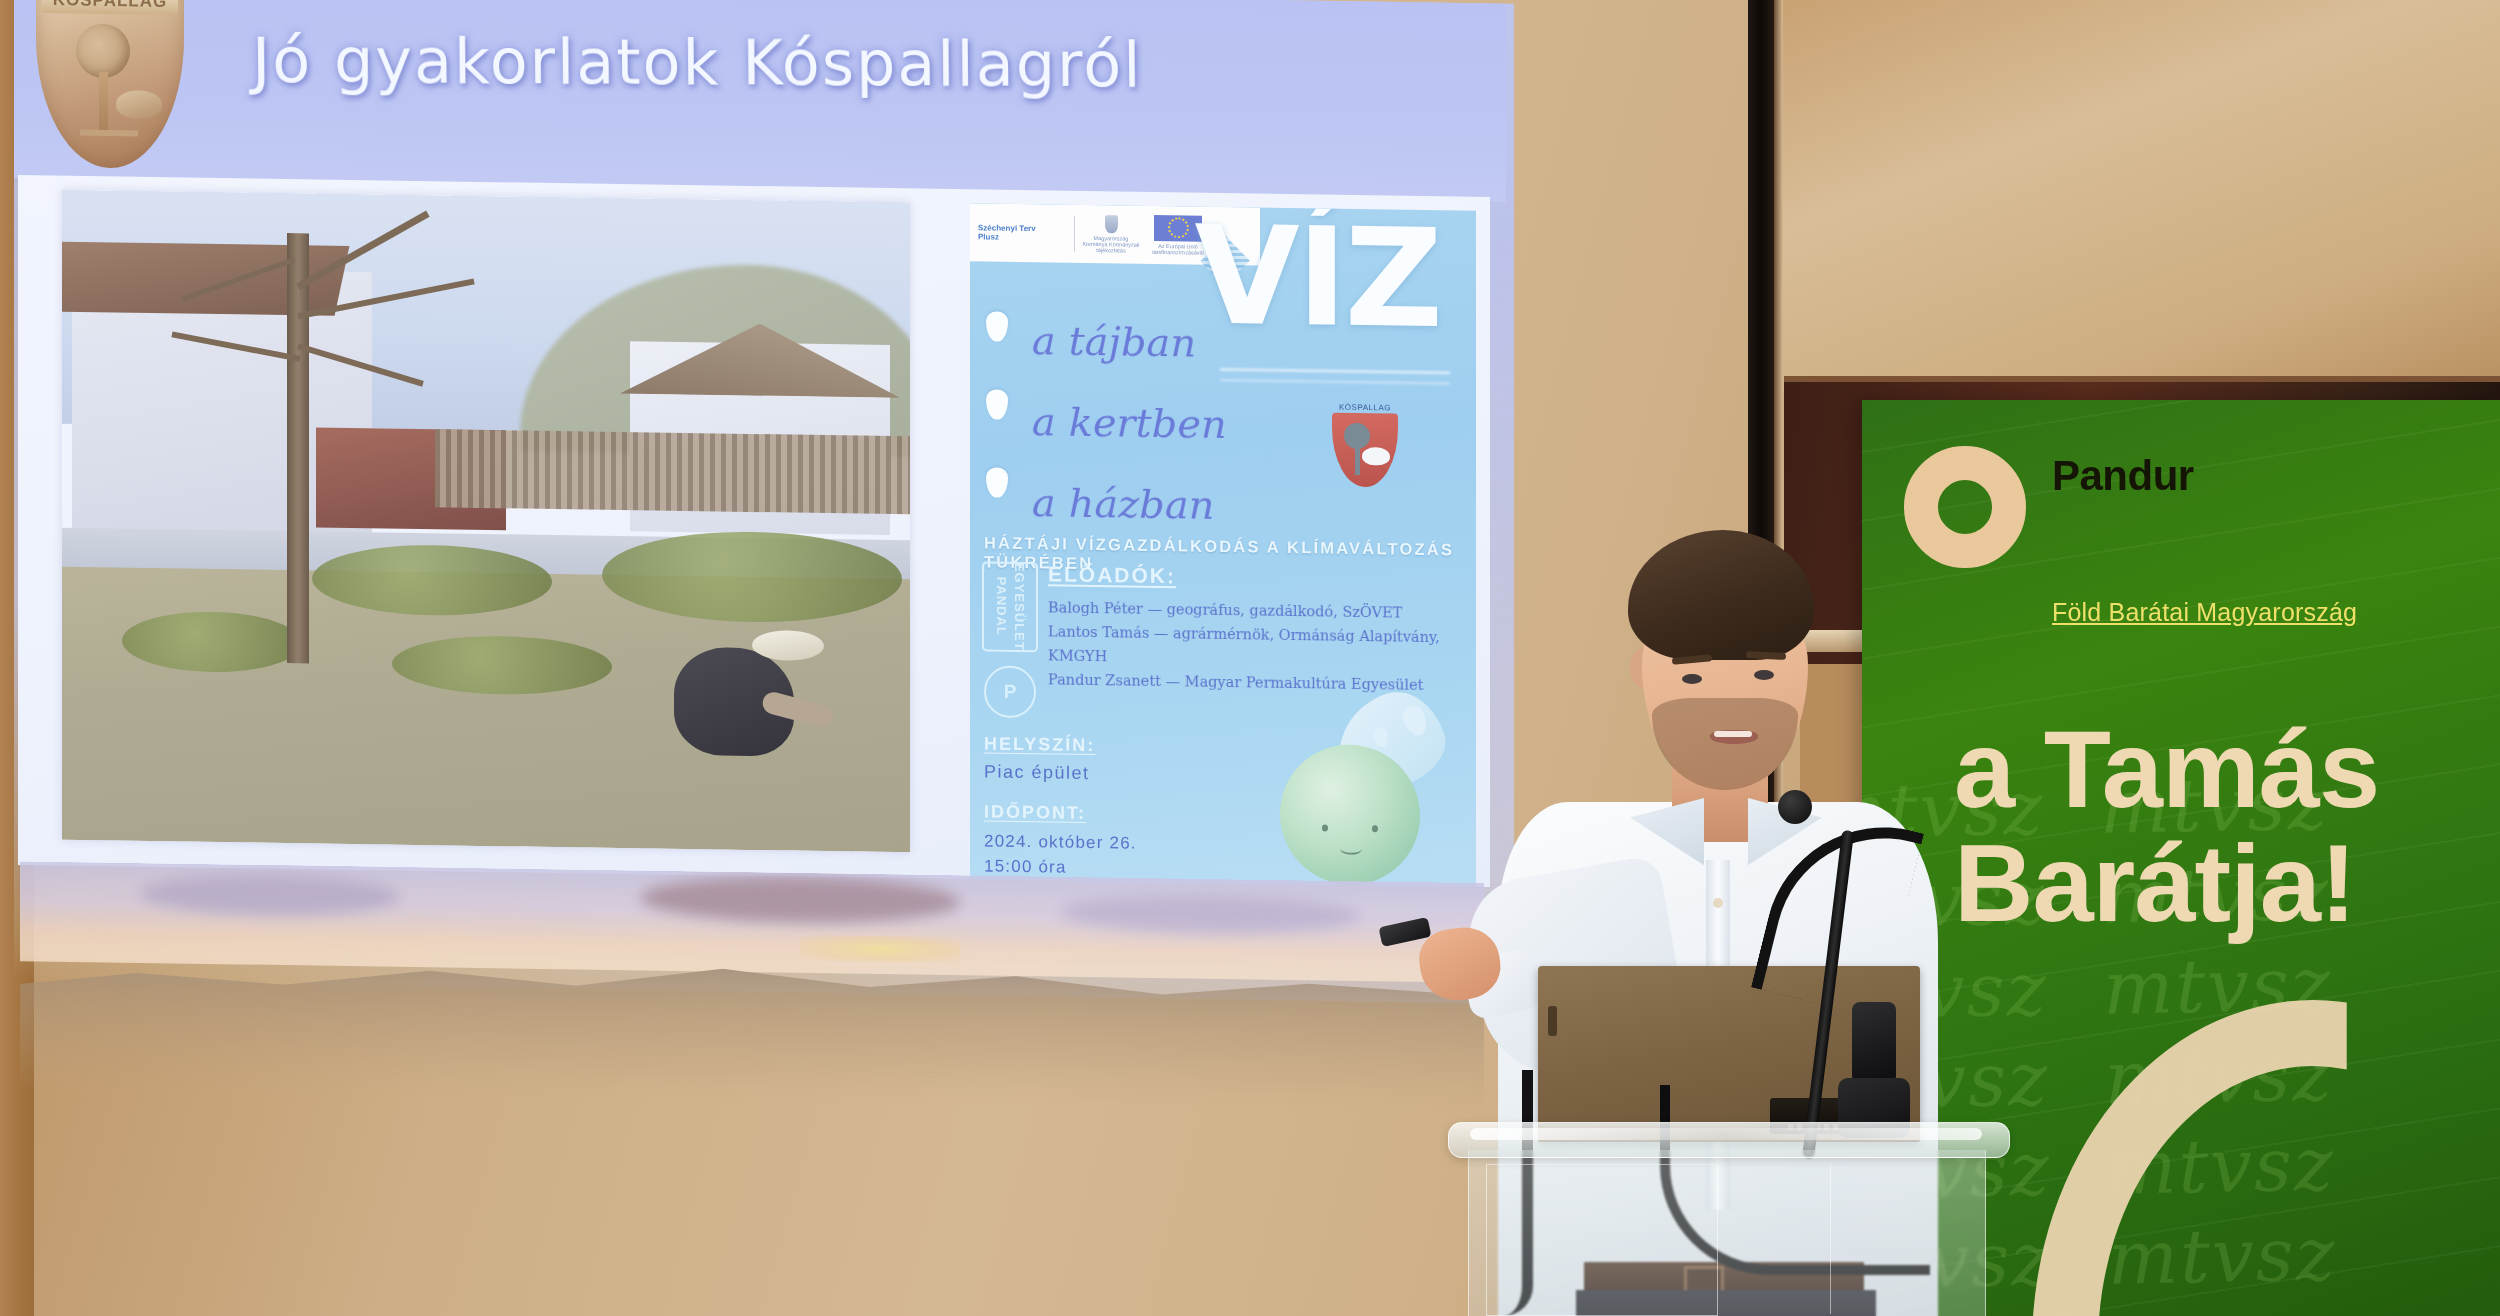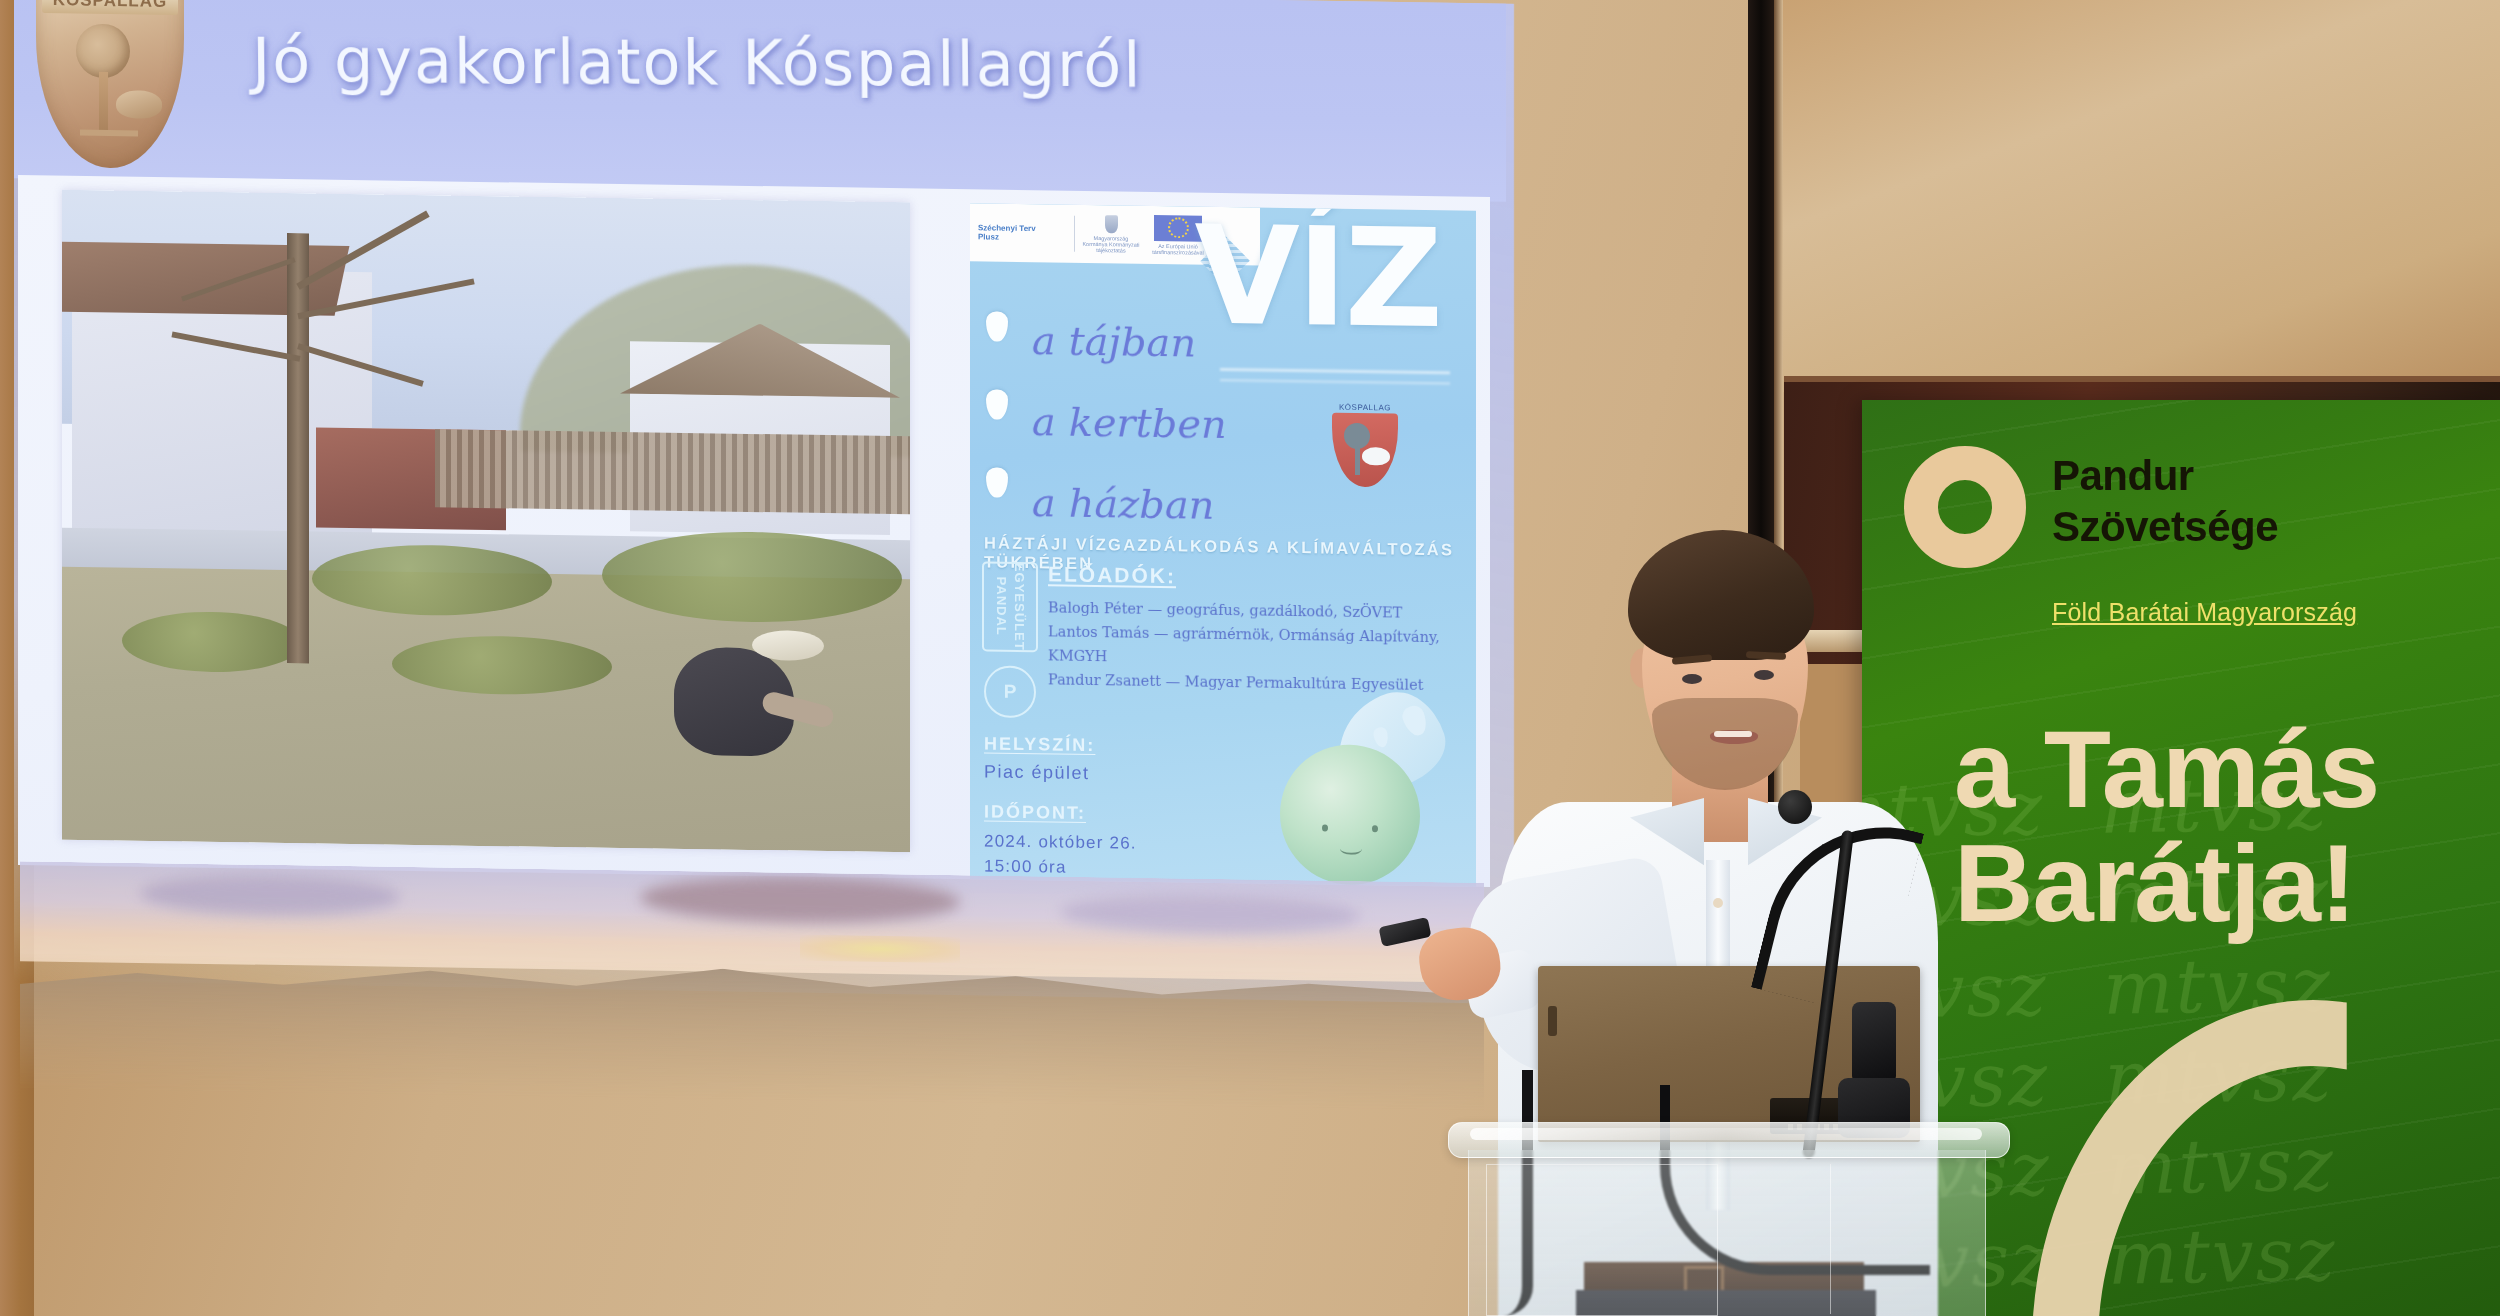--- a/index.html
+++ b/index.html
@@ -1005,21 +1005,20 @@
     <div class="ls-sun"></div>
     <div class="ls-hills"></div>
   </div>
 
   <div class="banner">
     <div class="banner-watermark">mtvsz mtvsz mtvsz mtvsz mtvsz mtvsz mtvsz mtvsz mtvsz mtvsz mtvsz mtvsz mtvsz mtvsz mtvsz mtvsz mtvsz mtvsz</div>
     <div class="banner-arc"></div>
     <div class="banner-logo-ring"></div>
     <div class="banner-org">
       <div>Pandur</div>
-      <div>Szövetsége</div>
     </div>
     <div class="banner-sub">Föld Barátai Magyarország</div>
     <div class="banner-slogan">
       <div>a Tamás</div>
       <div>Barátja!</div>
     </div>
   </div>
 
   <div class="speaker">
     <div class="sp-shirt"></div>

